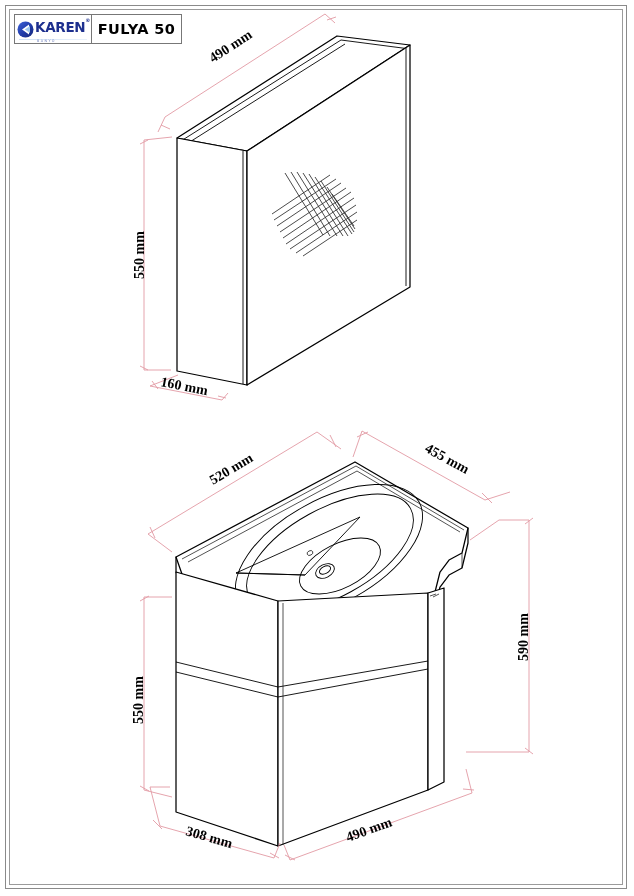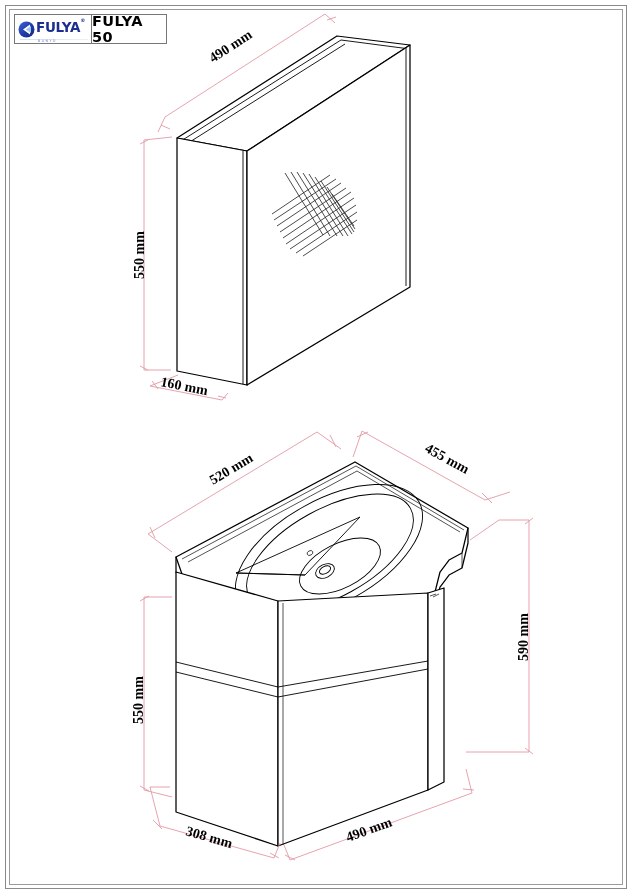--- a/index.html
+++ b/index.html
@@ -105,21 +105,21 @@
   }
   #logo-bar {
     position: absolute;
     left: 2px;
     bottom: 0px;
     width: 68px;
     height: 1.5px;
     background: linear-gradient(to right,#cfe0f4,#eaf2fb);
   }
   #model-cell {
-    width: 76px;
+    width: 91px;
     font-family: "DejaVu Sans", sans-serif;
     font-size: 14.5px;
     font-weight: bold;
     color: #000;
     letter-spacing: 0.4px;
     margin-left: -1px;
   }
   
   #drawing {
     position: absolute;
@@ -153,21 +153,21 @@
                 <stop offset="0%" stop-color="#3f63d8"></stop>
                 <stop offset="55%" stop-color="#1f3aa8"></stop>
                 <stop offset="100%" stop-color="#16287a"></stop>
               </linearGradient>
             </defs>
             <circle cx="17" cy="17" r="16" fill="url(#lgmark)"></circle>
             <path d="M24 7 L24 27 L10 17 Z" fill="#ffffff"></path>
             <path d="M26 10 L26 24 L15.5 17 Z" fill="#9fc6ef"></path>
           </svg>
         </div>
-        <div id="logo-text"><span>FULYA</span><span id="logo-reg">®</span></div>
+        <div id="logo-text"><span>KAREN</span><span id="logo-reg">®</span></div>
         <div id="logo-bar"></div>
         <div id="logo-sub">BANYO</div>
       </div>
     </div>
     <div class="tb-cell" id="model-cell">FULYA 50</div>
   </div>
 
   <svg id="drawing" viewBox="0 0 634 896">
 
     <defs>

